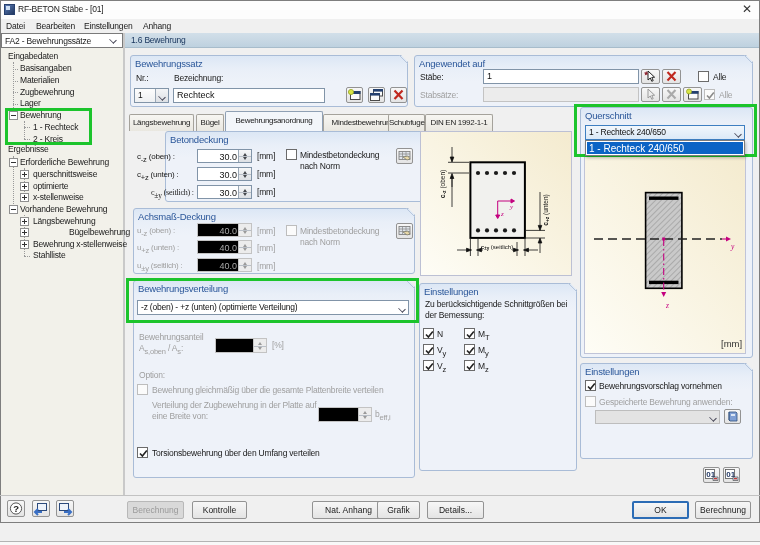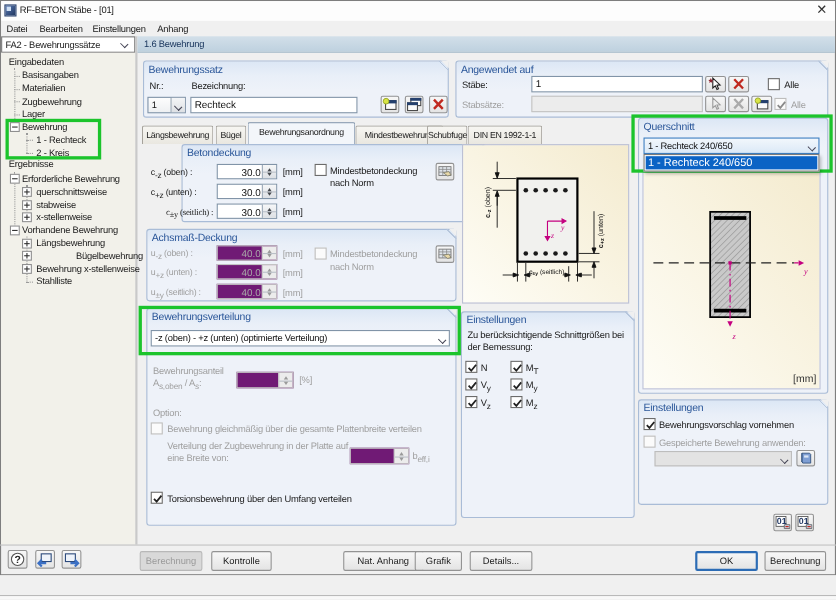--- a/index.html
+++ b/index.html
@@ -17,21 +17,21 @@
 .fold2 { position:absolute; right:-1px; top:-1px; width:9px; height:9px; background:linear-gradient(225deg,transparent 6px,#b6c6dc 6px,#b6c6dc 7px,transparent 7px); }
 
 .tb { position:absolute; background:#fff; border:1px solid #8194a8; font-size:9px; color:#111; padding:1px 3px; white-space:nowrap; overflow:hidden; }
 .tbd { background:#ececec; border-color:#c3c3c3; color:#9f9f9f; }
 .spin { position:absolute; background:#fff; border:1px solid #8194a8; }
 .spin .v { position:absolute; right:14px; top:1.5px; font-size:9px; color:#111; }
 .ud { position:absolute; right:0; top:0; bottom:0; width:13px; border-left:1px solid #9aa7b5; background:linear-gradient(180deg,#f6f7f8,#dde0e4); }
 .ud i { position:absolute; left:0; right:0; top:50%; height:1px; background:#b9bfc7; }
 .ud:before { content:""; position:absolute; left:3.5px; top:2.5px; border-left:2.5px solid transparent; border-right:2.5px solid transparent; border-bottom:3px solid #45484d; }
 .ud:after { content:""; position:absolute; left:3.5px; bottom:2.5px; border-left:2.5px solid transparent; border-right:2.5px solid transparent; border-top:3px solid #45484d; }
-.spind { background:#701a75; border-color:#c3c3c3; }
+.spind { background:#000000; border-color:#c3c3c3; }
 .spind .v { color:#a8a8a8; }
 .spind .ud { border-left-color:#c8c8c8; background:#ececec; }
 .spind .ud:before { border-bottom-color:#9a9a9a; }
 .spind .ud:after { border-top-color:#9a9a9a; }
 
 .cb { position:absolute; width:11px; height:11px; background:#fff; border:1px solid #6b6b6b; }
 .cb svg { position:absolute; left:0px; top:0px; }
 .cbd { border-color:#bdbdbd; background:#fbfbfb; }
 
 .combo { position:absolute; background:#fff; border:1px solid #8194a8; font-size:8.5px; letter-spacing:-0.2px; color:#111; padding:1px 3px; white-space:nowrap; }
@@ -91,21 +91,21 @@
 <div class="abs" style="left:9px;top:158px;width:9px;height:9px;background:#fff;border:1px solid #8f8f8f;"></div>
 <div class="abs" style="left:11px;top:162px;width:5px;height:1px;background:#333;"></div>
 <div class="abs t95" style="left:20px;top:157px;">Erforderliche Bewehrung</div>
 <div class="abs" style="left:20px;top:170px;width:9px;height:9px;background:#fff;border:1px solid #8f8f8f;"></div>
 <div class="abs" style="left:22px;top:174px;width:5px;height:1px;background:#333;"></div>
 <div class="abs" style="left:24px;top:172px;width:1px;height:5px;background:#333;"></div>
 <div class="abs t95" style="left:33px;top:169px;">querschnittsweise</div>
 <div class="abs" style="left:20px;top:182px;width:9px;height:9px;background:#fff;border:1px solid #8f8f8f;"></div>
 <div class="abs" style="left:22px;top:186px;width:5px;height:1px;background:#333;"></div>
 <div class="abs" style="left:24px;top:184px;width:1px;height:5px;background:#333;"></div>
-<div class="abs t95" style="left:33px;top:181px;">stabweise</div>
+<div class="abs t95" style="left:33px;top:181px;">optimierte</div>
 <div class="abs" style="left:20px;top:193px;width:9px;height:9px;background:#fff;border:1px solid #8f8f8f;"></div>
 <div class="abs" style="left:22px;top:197px;width:5px;height:1px;background:#333;"></div>
 <div class="abs" style="left:24px;top:195px;width:1px;height:5px;background:#333;"></div>
 <div class="abs t95" style="left:33px;top:192px;">x-stellenweise</div>
 <div class="abs" style="left:9px;top:205px;width:9px;height:9px;background:#fff;border:1px solid #8f8f8f;"></div>
 <div class="abs" style="left:11px;top:209px;width:5px;height:1px;background:#333;"></div>
 <div class="abs t95" style="left:20px;top:204px;">Vorhandene Bewehrung</div>
 <div class="abs" style="left:20px;top:217px;width:9px;height:9px;background:#fff;border:1px solid #8f8f8f;"></div>
 <div class="abs" style="left:22px;top:221px;width:5px;height:1px;background:#333;"></div>
 <div class="abs" style="left:24px;top:219px;width:1px;height:5px;background:#333;"></div>

